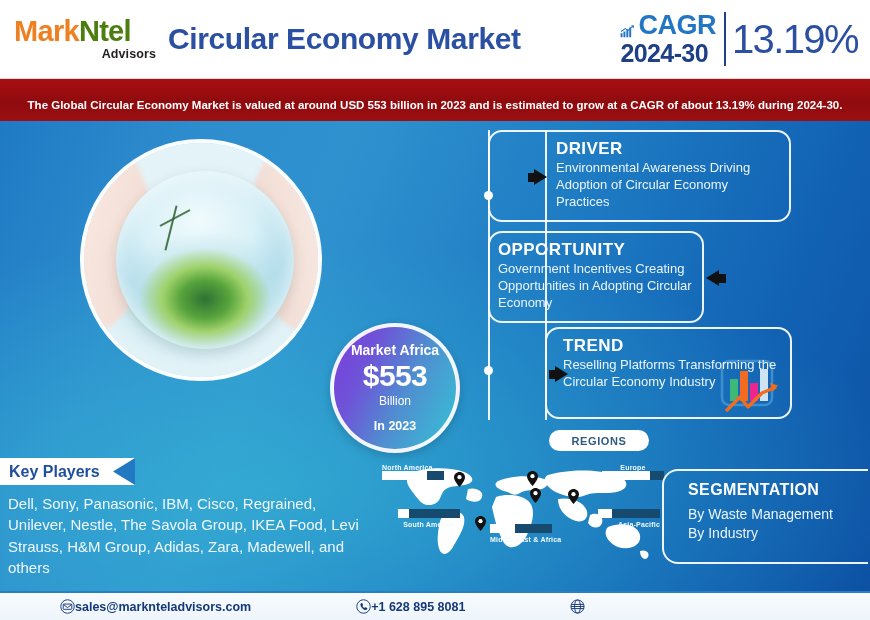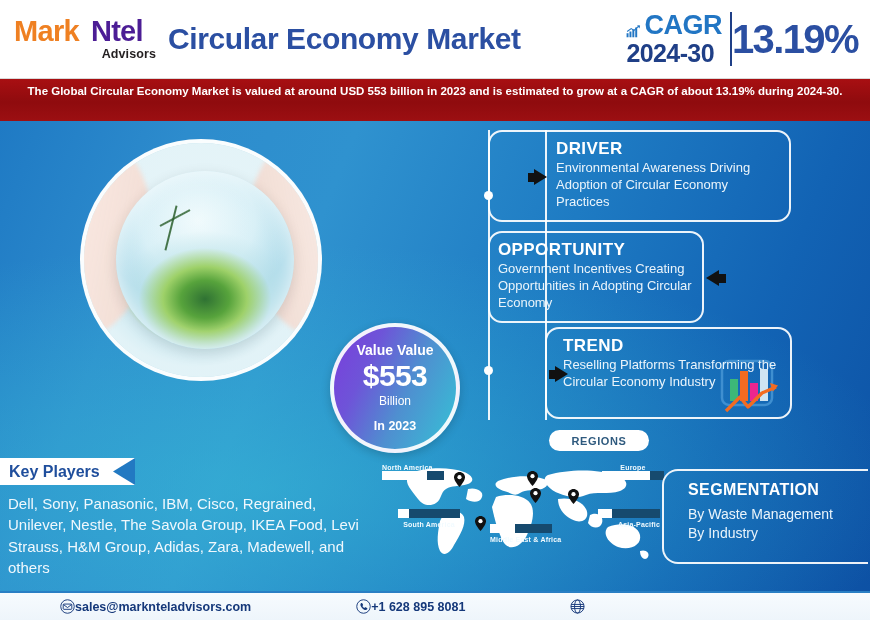--- a/index.html
+++ b/index.html
@@ -12,45 +12,45 @@
   .page { position: relative; width: 870px; height: 620px; background: #fff; }
 
   
   .header {
     position: absolute; left: 0; top: 0; width: 870px; height: 78px;
     background: #ffffff; display: flex; align-items: center;
   }
   .logo { margin-left: 14px; width: 148px; position: relative; }
   .logo-top { font-size: 29px; font-weight: 800; letter-spacing: -0.7px; line-height: 1; }
   .logo-mark { color: #ef8022; }
-  .logo-ntel { color: #4c1d95; margin-left: 12px; }
+  .logo-ntel { color: #4d7c0f; }
   .logo-sub {
     text-align: right; font-size: 12.5px; font-weight: 700; color: #231f20;
     margin-top: 1px; padding-right: 6px; letter-spacing: 0.1px;
   }
   .title {
     color: #2b4fa2; font-size: 30px; font-weight: 700; letter-spacing: -0.4px;
     margin-left: 6px; white-space: nowrap;
   }
   .cagr-wrap { position: absolute; right: 8px; top: 8px; display: flex; align-items: center; height: 62px; }
   .cagr-left { text-align: left; line-height: 1.0; padding-right: 8px; }
   .cagr-row1 { display: flex; align-items: flex-end; gap: 3px; }
   .cagr-word { color: #2276c4; font-size: 27px; font-weight: 700; letter-spacing: -0.5px; }
   .cagr-years { color: #1f3f87; font-size: 25px; font-weight: 600; letter-spacing: -0.6px; margin-top: 2px; }
   .cagr-div { width: 2px; height: 54px; background: #1f3f87; }
   .cagr-val {
-    color: #2b4fa2; font-size: 40px; font-weight: 700; letter-spacing: -1.6px;
-    padding-right: 4px;
+    color: #2b4fa2; font-size: 40px; font-weight: 400; letter-spacing: -1.6px;
+    padding-left: 6px; padding-right: 4px;
   }
 
   
   .banner {
     position: absolute; left: 0; top: 78px; width: 870px; height: 43px;
     background: linear-gradient(180deg,#a80f12 0%,#8f0b0e 55%,#9c0f12 100%);
-    color: #fff; text-align: center; padding: 4px 18px 0 18px;
+    color: #fff; text-align: center; padding: 18px 18px 0 18px;
     font-size: 11.5px; font-weight: 700; line-height: 1.55;
     border-top: 1px solid #d9d9d9;
   }
 
   
   .body {
     position: absolute; left: 0; top: 121px; width: 870px; height: 470px;
     background:
       radial-gradient(130% 90% at 30% 78%, rgba(56,190,214,0.55) 0%, rgba(56,190,214,0.0) 58%),
       linear-gradient(112deg, #1f7ac4 0%, #2d8ccd 18%, #2f92cf 34%, #1e7bc3 58%, #1263b4 80%, #0d51a4 100%);
@@ -237,21 +237,21 @@
     <div class="photo">
       <div class="bg"></div>
       <div class="hand-l"></div>
       <div class="hand-r"></div>
       <div class="sphere"></div>
       <div class="twig"></div>
       <div class="twig2"></div>
     </div>
 
     <div class="mv">
-      <div class="l1">Value Value</div>
+      <div class="l1">Market Africa</div>
       <div class="l2">$553</div>
       <div class="l3">Billion</div>
       <div class="l4">In 2023</div>
     </div>
 
     <div class="rail" style="left:488px; top:9px; width:2px; height:290px;"></div>
     <div class="rail" style="left:545px; top:9px; width:2px; height:290px;"></div>
     <div class="dot" style="left:484px; top:70px;"></div>
     <div class="dot" style="left:484px; top:245px;"></div>
 

